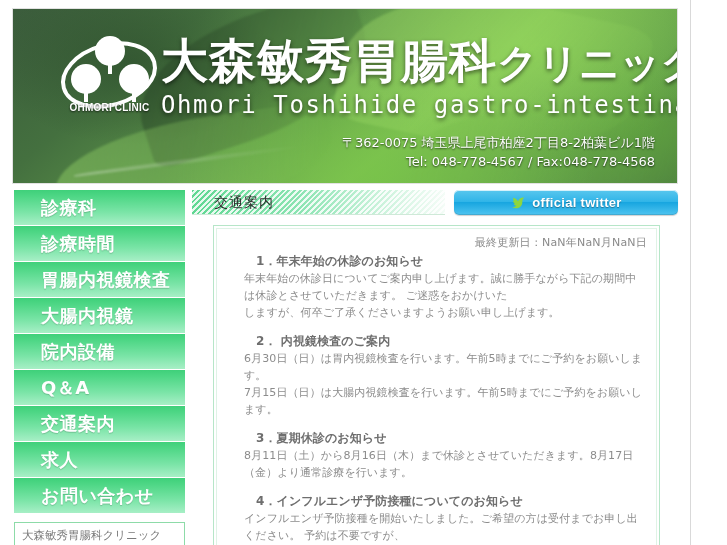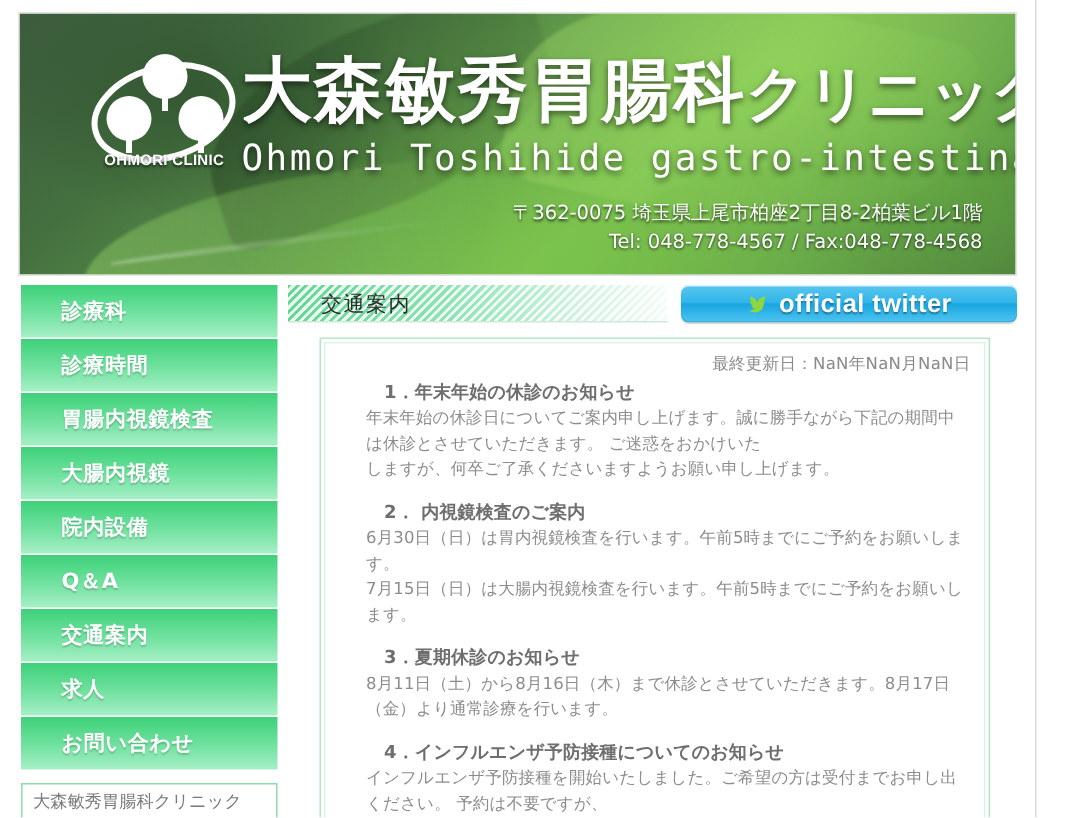--- a/index.html
+++ b/index.html
@@ -134,21 +134,21 @@
     margin-bottom: 1px;
     background: linear-gradient(180deg, #3fd07a 0%, #4cd684 16%, #79e4a6 62%, #a7efc6 100%);
     cursor: pointer;
   }
   .nav-item .nav-label {
     position: absolute;
     left: 27px; top: 0;
     height: 35px;
     display: flex; align-items: center;
     color: #ffffff;
-    font-size: 14px;
+    font-size: 18px;
     font-weight: bold;
     letter-spacing: .5px;
     text-shadow: 0 1px 1px rgba(0,0,0,.18);
     font-family: "DejaVu Sans", sans-serif;
   }
 
   .info-box {
     position: absolute;
     left: 14px; top: 522px;
     width: 171px;
@@ -204,21 +204,21 @@
     background: linear-gradient(180deg, #59c7ee 0%, #2fb4e8 48%, #18a6e0 50%, #4fc4f0 100%);
     box-shadow: inset 0 1px 0 rgba(255,255,255,.75),
                 inset 0 -1px 0 rgba(0,0,0,.12),
                 0 1px 1px rgba(0,0,0,.18);
     display: flex; align-items: center; justify-content: center;
     gap: 6px;
     cursor: pointer;
   }
   .twitter-btn .tw-label {
     color: #ffffff;
-    font-size: 17px;
+    font-size: 13px;
     font-weight: bold;
     letter-spacing: .3px;
     text-shadow: 0 1px 1px rgba(0,0,0,.35);
     font-family: "Liberation Sans", sans-serif;
   }
   .tw-bird { width: 16px; height: 14px; display: block; }
 
   
   .news-panel {
     position: absolute;

